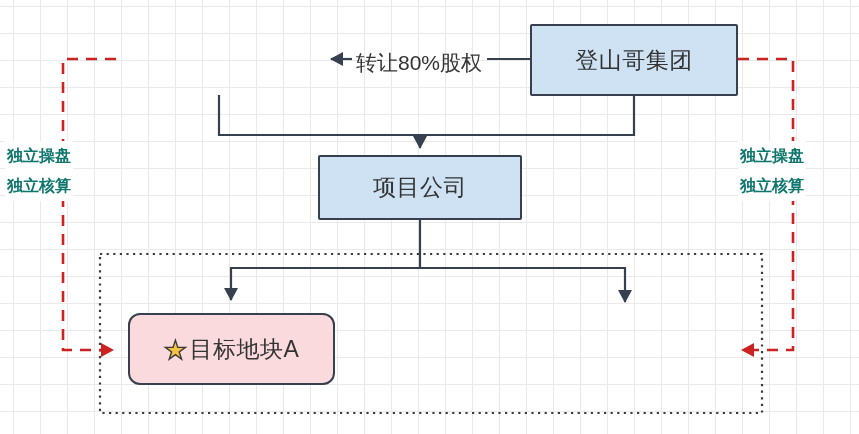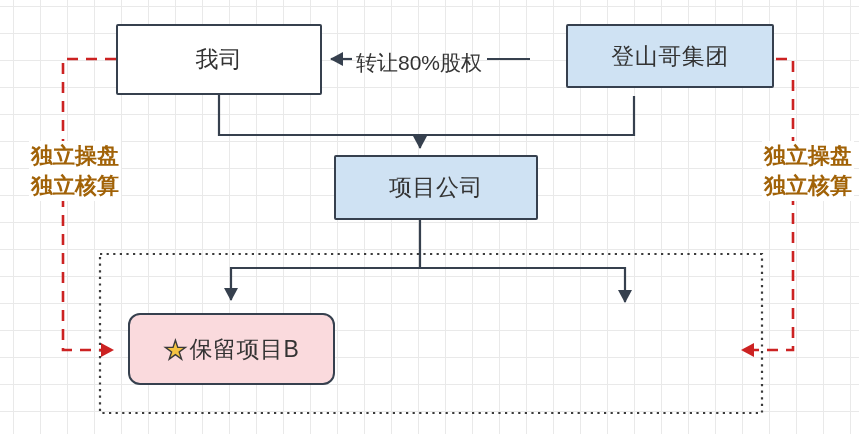--- a/index.html
+++ b/index.html
@@ -33,22 +33,22 @@
   }
   .node-rect{
     border:2px solid #36404e;
     border-radius:2px;
   }
   .node-round{
     border:2.5px solid #36404e;
     border-radius:12px;
   }
   #node-our-company{left:116px;top:24px;width:206px;height:71px;background:#ffffff;}
-  #node-group{left:530px;top:24px;width:208px;height:64px;background:#cfe2f3;margin-left:36px;}
-  #node-project-company{left:318px;top:155px;width:204px;height:65px;background:#cfe2f3;margin-left:16px;}
+  #node-group{left:530px;top:24px;width:208px;height:72px;background:#cfe2f3;}
+  #node-project-company{left:318px;top:155px;width:204px;height:65px;background:#cfe2f3;}
   #node-target-plot{left:128px;top:313px;width:207px;height:72px;background:#fadadd;}
   #node-retained-project{left:522px;top:315px;width:205px;height:70px;background:#fbf4c4;}
 
   .star{
     color:#f5c342;
     font-size:26px;
     -webkit-text-stroke:1.4px #3a3a3a;
     margin-right:2px;
     line-height:1;
     position:relative;
@@ -60,29 +60,28 @@
     color:#333333;
     font-size:21px;
     white-space:nowrap;
     background:transparent;
     z-index:4;
   }
   #label-transfer{left:356px;top:49px;}
 
   .red-note{
     position:absolute;
-    color:#a16207;
+    color:#0f766e;
     font-weight:bold;
-    font-size:22px;
+    font-size:16px;
     line-height:30px;
     white-space:nowrap;
     z-index:5;
     background:#ffffff;
     padding:0 2px;
-    margin-left:24px;
   }
   #note-left{left:5px;top:141px;text-align:left;}
   #note-right{left:738px;top:141px;text-align:left;}
   .note-line{display:block;}
 </style>
 </head>
 <body>
 
 <div id="stage">
 
@@ -112,35 +111,32 @@
 
     <path d="M 420 220 L 420 268" fill="none" stroke="#36404e" stroke-width="2.2"></path>
     <path d="M 420 268 L 231 268 L 231 300" fill="none" stroke="#36404e" stroke-width="2.2" stroke-linejoin="miter" marker-end="url(#arrowDarkBig)"></path>
     <path d="M 420 268 L 625 268 L 625 302" fill="none" stroke="#36404e" stroke-width="2.2" stroke-linejoin="miter" marker-end="url(#arrowDarkBig)"></path>
 
     <path d="M 116 59 L 63 59 L 63 350 L 113 350" fill="none" stroke="#cc2222" stroke-width="2.6" stroke-dasharray="11 8" stroke-linejoin="miter" marker-end="url(#arrowRed)"></path>
 
     <path d="M 738 59 L 793 59 L 793 350 L 742 350" fill="none" stroke="#cc2222" stroke-width="2.6" stroke-dasharray="11 8" stroke-linejoin="miter" marker-end="url(#arrowRed)"></path>
   </svg>
 
-  <div class="node node-rect" id="node-our-company">
-    <span>我司</span>
-  </div>
 
   <div class="node node-rect" id="node-group">
     <span>登山哥集团</span>
   </div>
 
   <div class="node node-rect" id="node-project-company">
     <span>项目公司</span>
   </div>
 
   <div class="node node-round" id="node-target-plot">
     <span class="star">★</span>
-    <span>保留项目B</span>
+    <span>目标地块A</span>
   </div>
 
 
   <div class="edge-label" id="label-transfer">转让80%股权</div>
 
   <div class="red-note" id="note-left">
     <span class="note-line">独立操盘</span>
     <span class="note-line">独立核算</span>
   </div>
 

